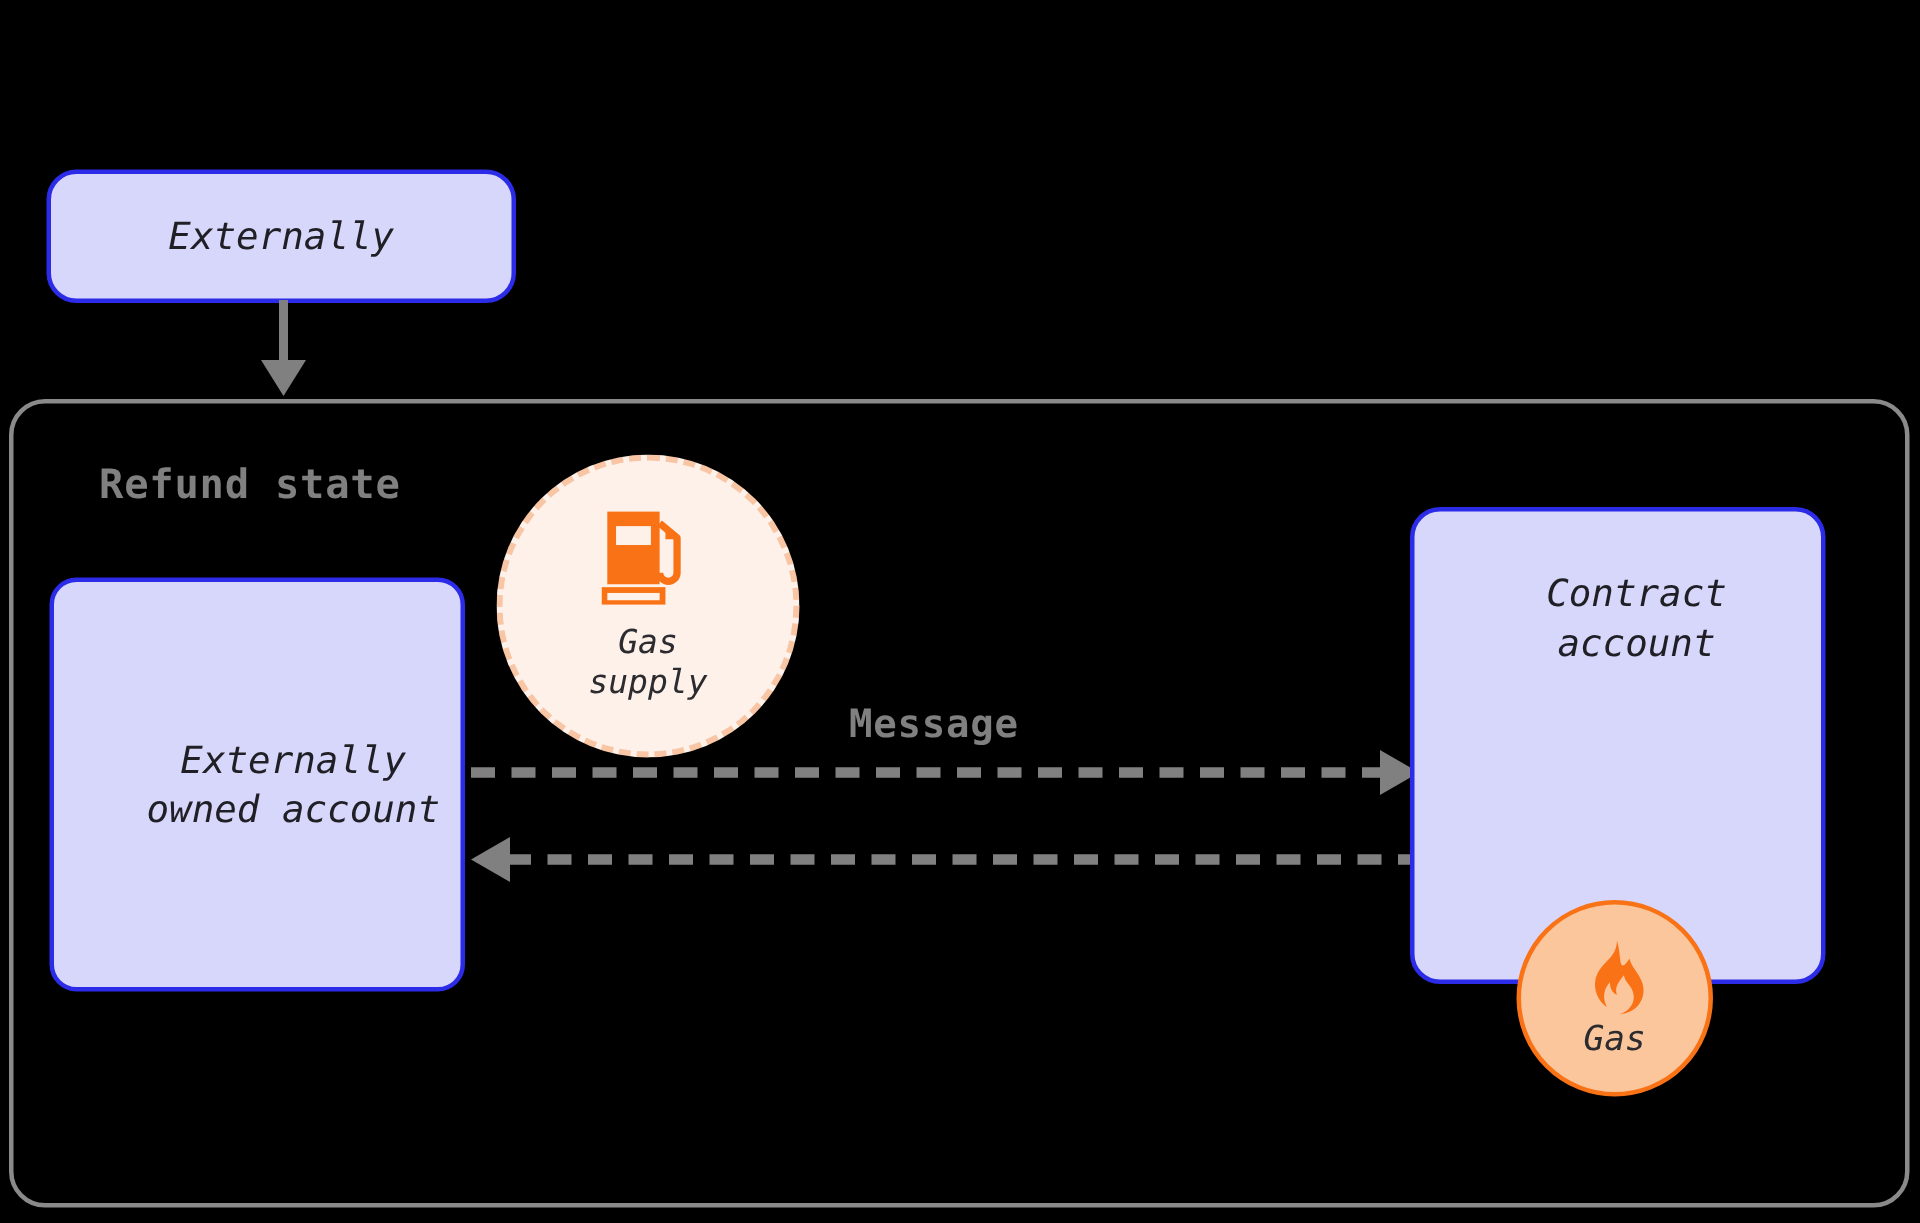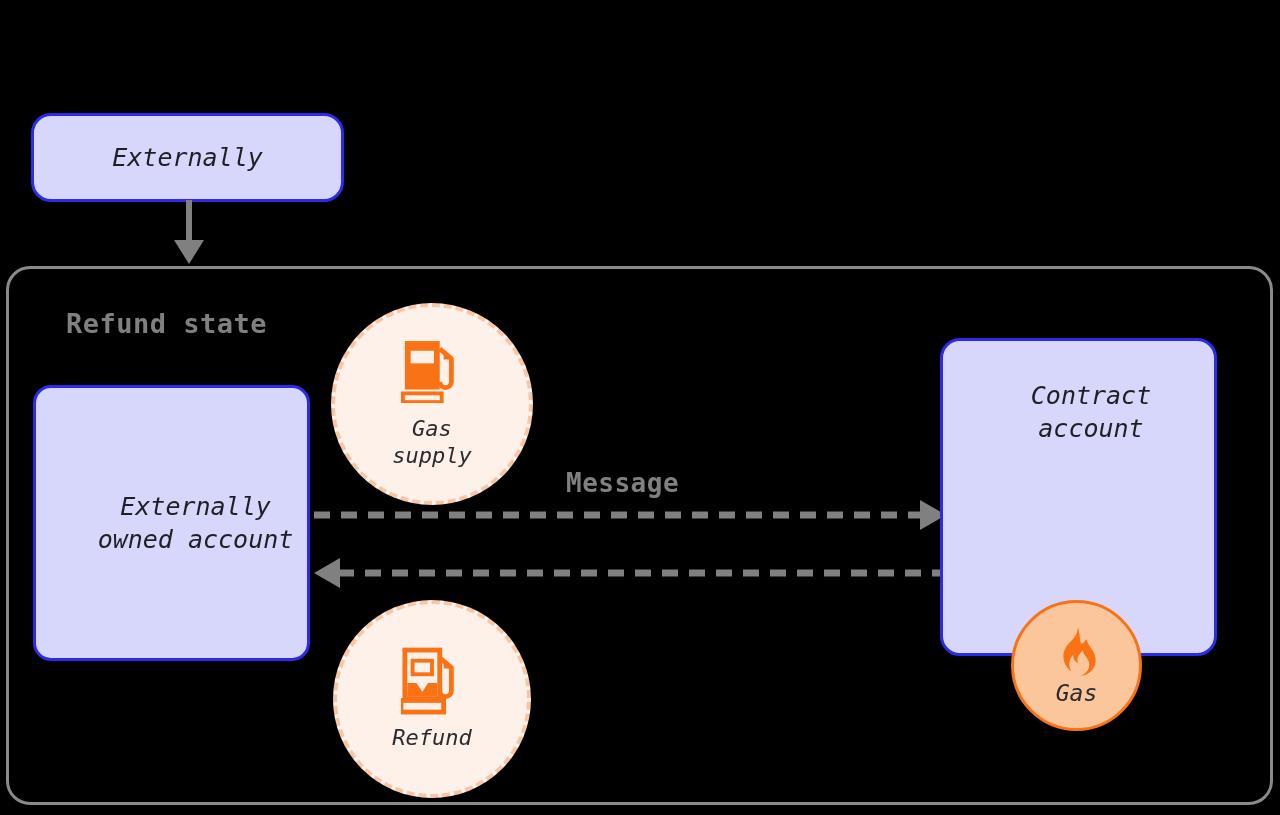--- a/index.html
+++ b/index.html
@@ -213,31 +213,20 @@
       <rect x="10" y="12" width="24" height="13" fill="#FDF1EA"></rect>
       <rect x="0" y="54" width="44" height="12" fill="#F97316"></rect>
       <rect x="4" y="58" width="36" height="5" fill="#FDF1EA"></rect>
       <path d="M40 10 L52 20 L52 44 a6 6 0 0 1 -12 0" fill="none" stroke="#F97316" stroke-width="5" stroke-linejoin="round"></path>
       <path d="M44 14 L52 21 L44 21 Z" fill="#F97316"></path>
     </svg>
     <div class="circ-label">Gas
 supply</div>
   </div>
 
-  <div class="dashed-circle" id="refund-circle">
-    <svg class="pump-icon" viewBox="0 0 64 72">
-      <rect x="4" y="2" width="36" height="50" fill="none" stroke="#F97316" stroke-width="5"></rect>
-      <rect x="12" y="13" width="20" height="14" fill="none" stroke="#F97316" stroke-width="4"></rect>
-      <path d="M6.5 36 L16 36 L22 45 L28 36 L37.5 36 L37.5 49.5 L6.5 49.5 Z" fill="#F97316"></path>
-      <rect x="0" y="54" width="44" height="12" fill="none" stroke="#F97316" stroke-width="5"></rect>
-      <path d="M40 10 L52 20 L52 44 a6 6 0 0 1 -12 0" fill="none" stroke="#F97316" stroke-width="5" stroke-linejoin="round"></path>
-      <path d="M44 14 L52 21 L44 21 Z" fill="#F97316"></path>
-    </svg>
-    <div class="circ-label">Refund</div>
-  </div>
 
   <div class="heading" id="message-label">Message</div>
 
   <svg class="arrow-svg" id="message-arrow" viewBox="0 0 632 34">
     <line x1="0" y1="17" x2="608" y2="17" stroke="#808080" stroke-width="7" stroke-dasharray="16 11"></line>
     <polygon points="606,2 632,17 606,32" fill="#808080"></polygon>
   </svg>
 
   <svg class="arrow-svg" id="refund-arrow" viewBox="0 0 632 34">
     <line x1="24" y1="17" x2="632" y2="17" stroke="#808080" stroke-width="7" stroke-dasharray="16 11"></line>

